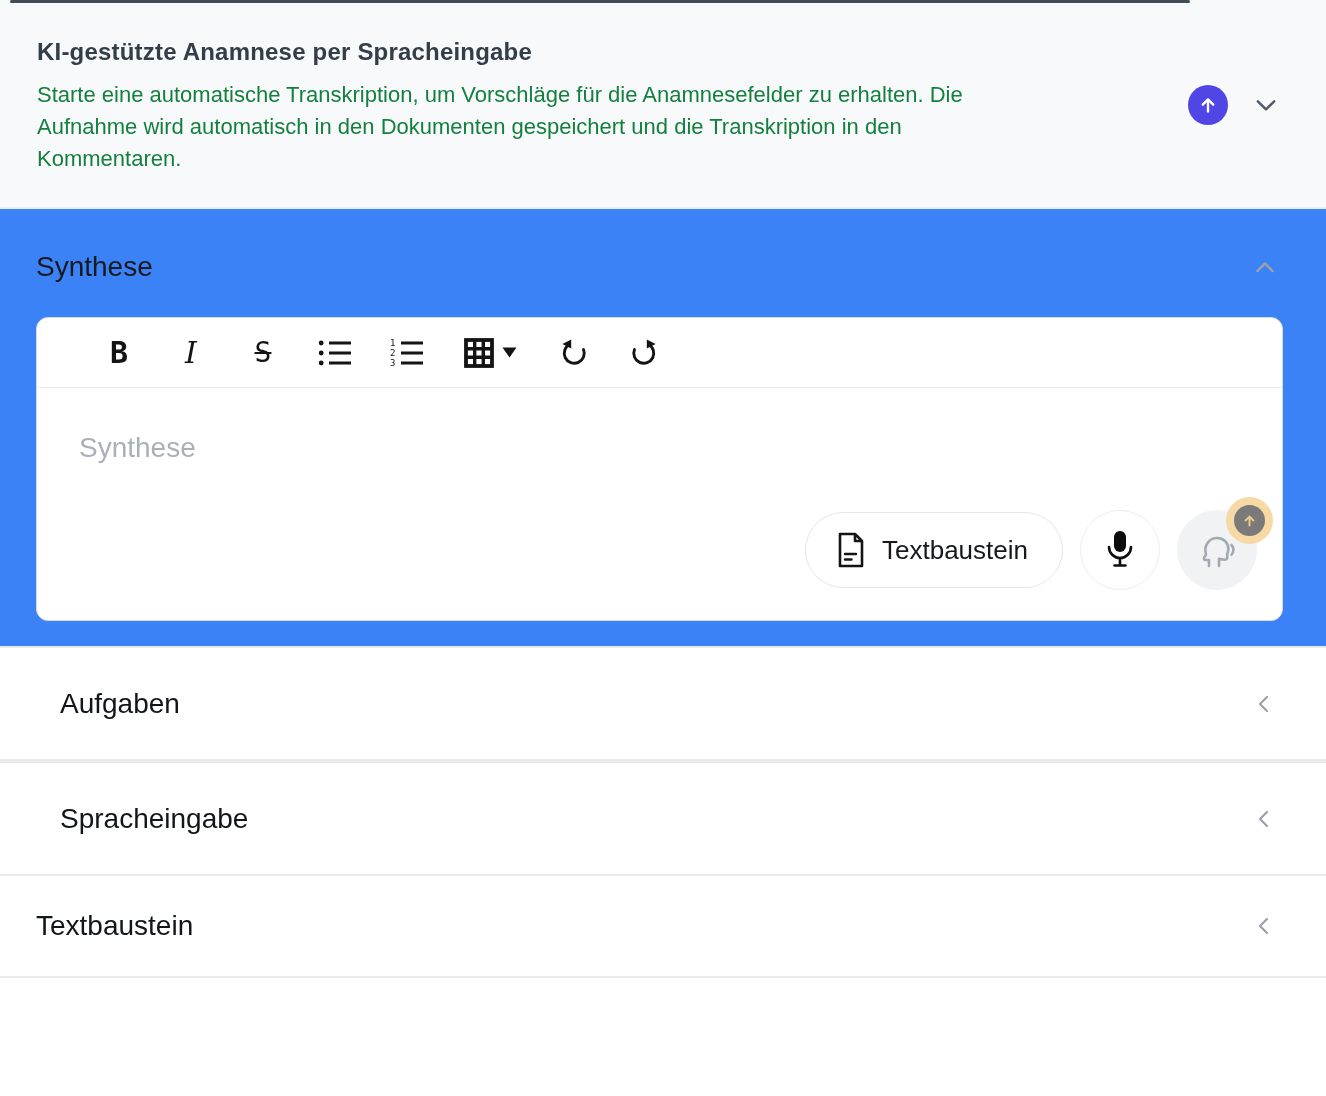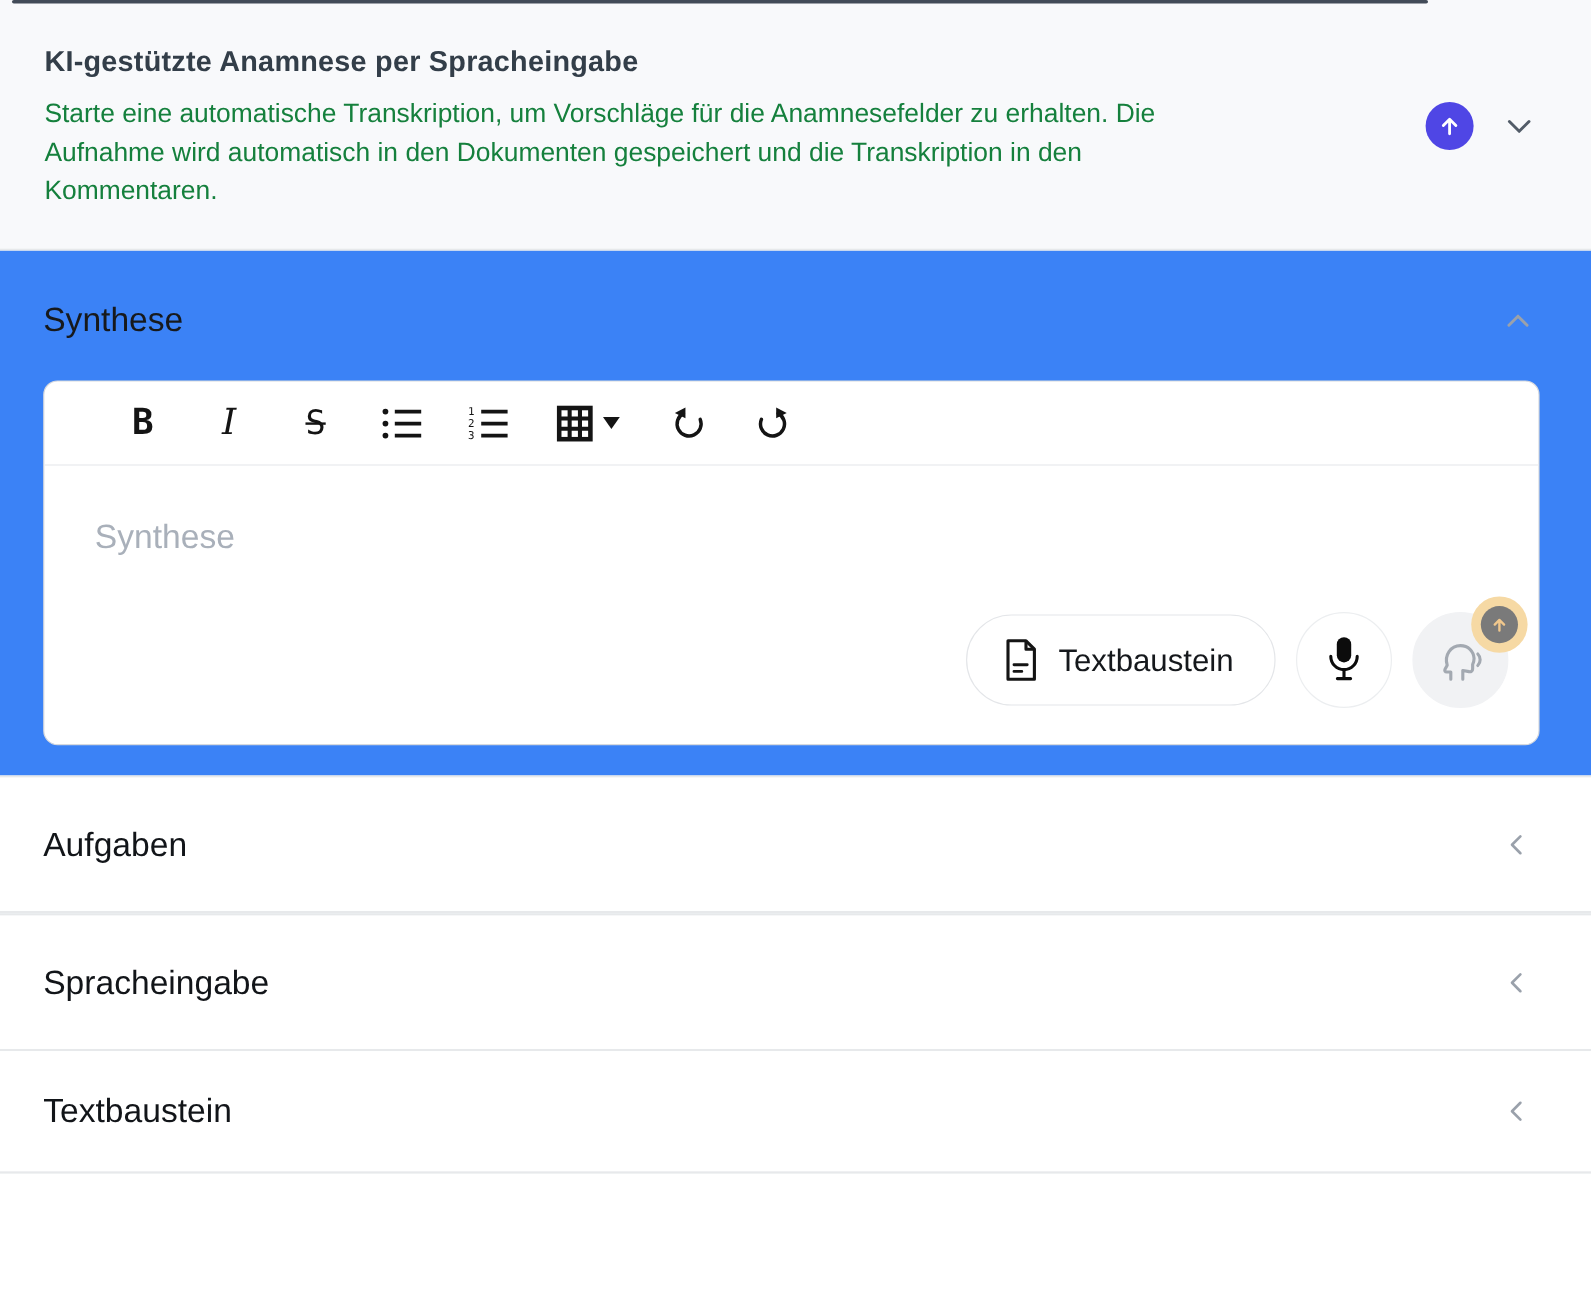--- a/index.html
+++ b/index.html
@@ -55,21 +55,21 @@
   .badge { position:absolute; top:179px; right:9px; width:47px; height:47px; border-radius:50%;
            background:#f6d9a4; display:flex; align-items:center; justify-content:center; z-index:5; }
   .badge-inner { width:31px; height:31px; border-radius:50%; background:#7a7a7a;
                  display:flex; align-items:center; justify-content:center; }
 
   
   .acc-row { position:relative; background:#fff; display:flex; align-items:center; }
   .acc-row .label { margin-left:36px; font-size:28px; font-weight:400; color:#121519; }
   .acc-row .chev-left { position:absolute; right:50px; background:none; border:none; cursor:pointer;
                         display:flex; align-items:center; }
-  .h111 { height:111px; } .h100 { height:100px; }
+  .h111 { height:111px;padding-left:24px; } .h100 { height:100px; }
 
   svg { display:block; }
 </style>
 </head>
 <body>
 
 <div class="page">
 
   <div class="top-line"></div>
 

